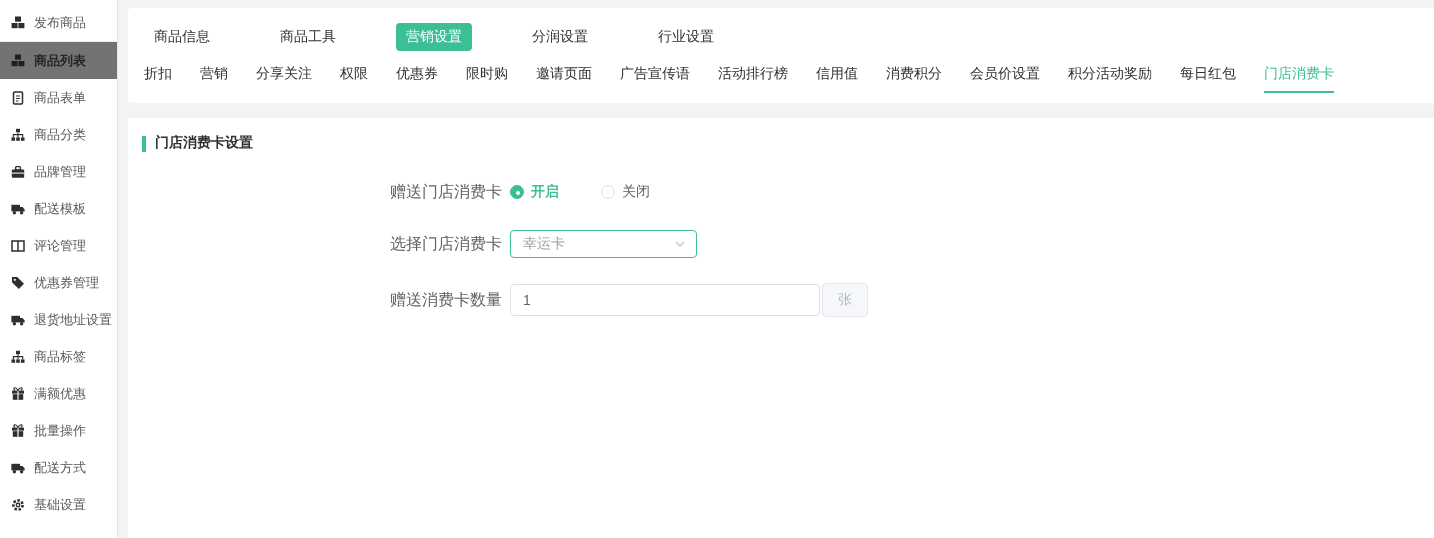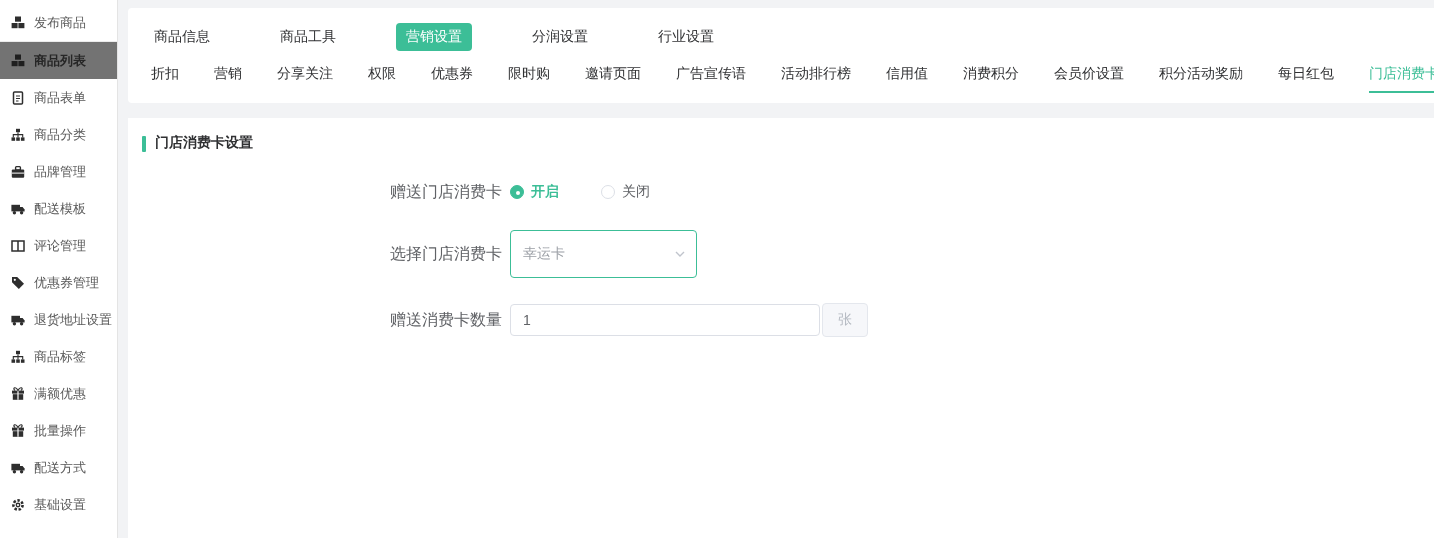--- a/index.html
+++ b/index.html
@@ -34,21 +34,21 @@
   .tabs-panel {
     background:#fff; border-radius:4px 0 0 4px;
     padding:14px 0 0 16px; height:95px; flex:0 0 95px;
   }
   .tabs-primary { display:flex; align-items:center; gap:50px; height:30px; }
   .tab-primary { color:#303133; cursor:pointer; padding:5px 10px; white-space:nowrap; }
   .tab-primary.active {
     background:var(--accent); color:#fff; border-radius:4px;
   }
   .tabs-secondary { display:flex; align-items:flex-start; gap:28px; margin-top:13px; }
-  .tab-secondary { color:#303133; cursor:pointer; padding-bottom:8px; white-space:nowrap;margin-left:7px; }
+  .tab-secondary { color:#303133; cursor:pointer; padding-bottom:8px; white-space:nowrap; }
   .tab-secondary.active { color:var(--accent); border-bottom:2px solid var(--accent); }
 
   .panel-gap { height:15px; flex:0 0 15px; }
 
   .content-panel {
     background:#fff; flex:1; padding:16px 0 0 14px;
   }
   .section-header { display:flex; align-items:flex-end; gap:9px; }
   .section-bar { width:4px; height:16px; background:var(--accent); border-radius:1px; }
   .section-title { font-weight:bold; font-size:14px; color:#303133; }
@@ -70,21 +70,21 @@
   .radio-dot.checked { background:var(--accent); border-color:var(--accent); }
   .radio-dot.checked::after {
     content:""; position:absolute; left:4.5px; top:4.5px;
     width:4px; height:4px; border-radius:50%; background:#fff;
   }
   .radio-label-on { color:var(--accent);font-weight:bold; }
   .radio-label-off { color:#606266; }
 
   .row-select { margin-bottom:25px; }
   .select-box {
-    width:187px; height:48px; border:1px solid var(--accent); border-radius:4px;
+    width:187px; height:28px; border:1px solid var(--accent); border-radius:4px;
     background:#fff; display:flex; align-items:center; justify-content:space-between;
     padding:0 10px 0 12px; cursor:pointer;
   }
   .select-value { color:#9b9fa5; font-size:14px; }
   .select-arrow svg { width:12px; height:12px; display:block; }
 
   .row-qty .qty-wrap { display:flex; align-items:center; }
   .qty-input {
     width:310px; height:32px; border:1px solid #dcdfe6; border-radius:4px;
     padding:0 12px; font-size:14px; color:#606266; outline:none;

